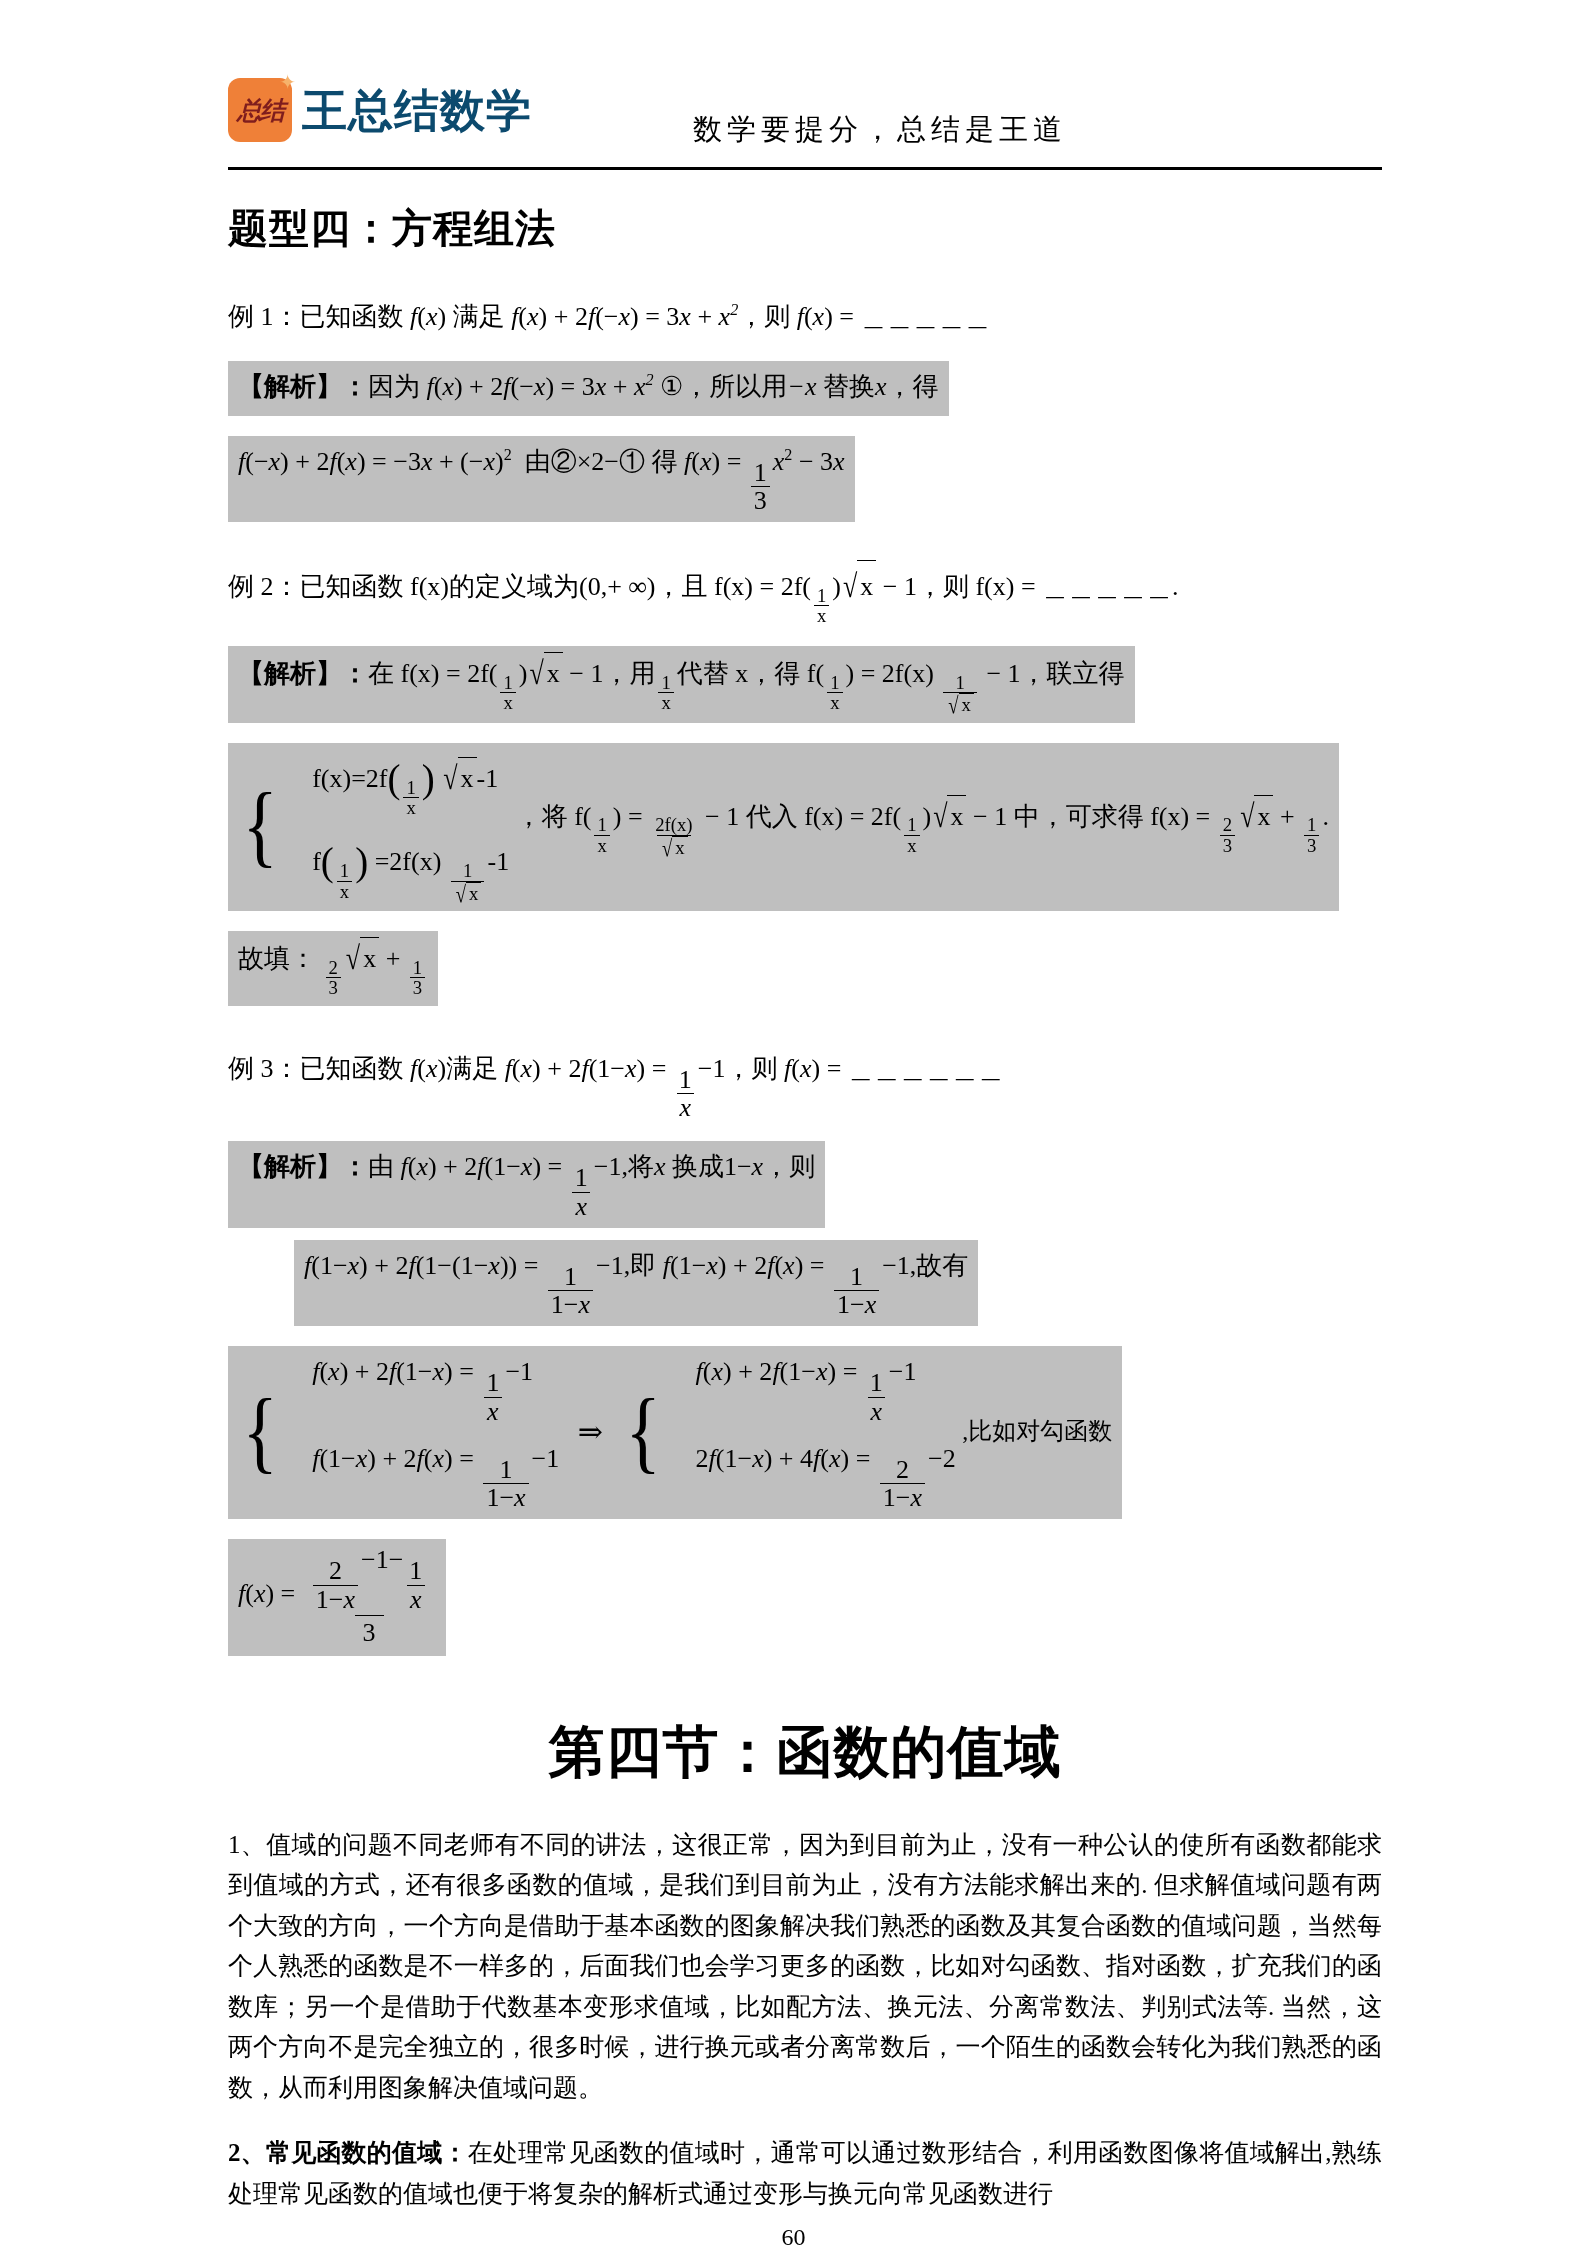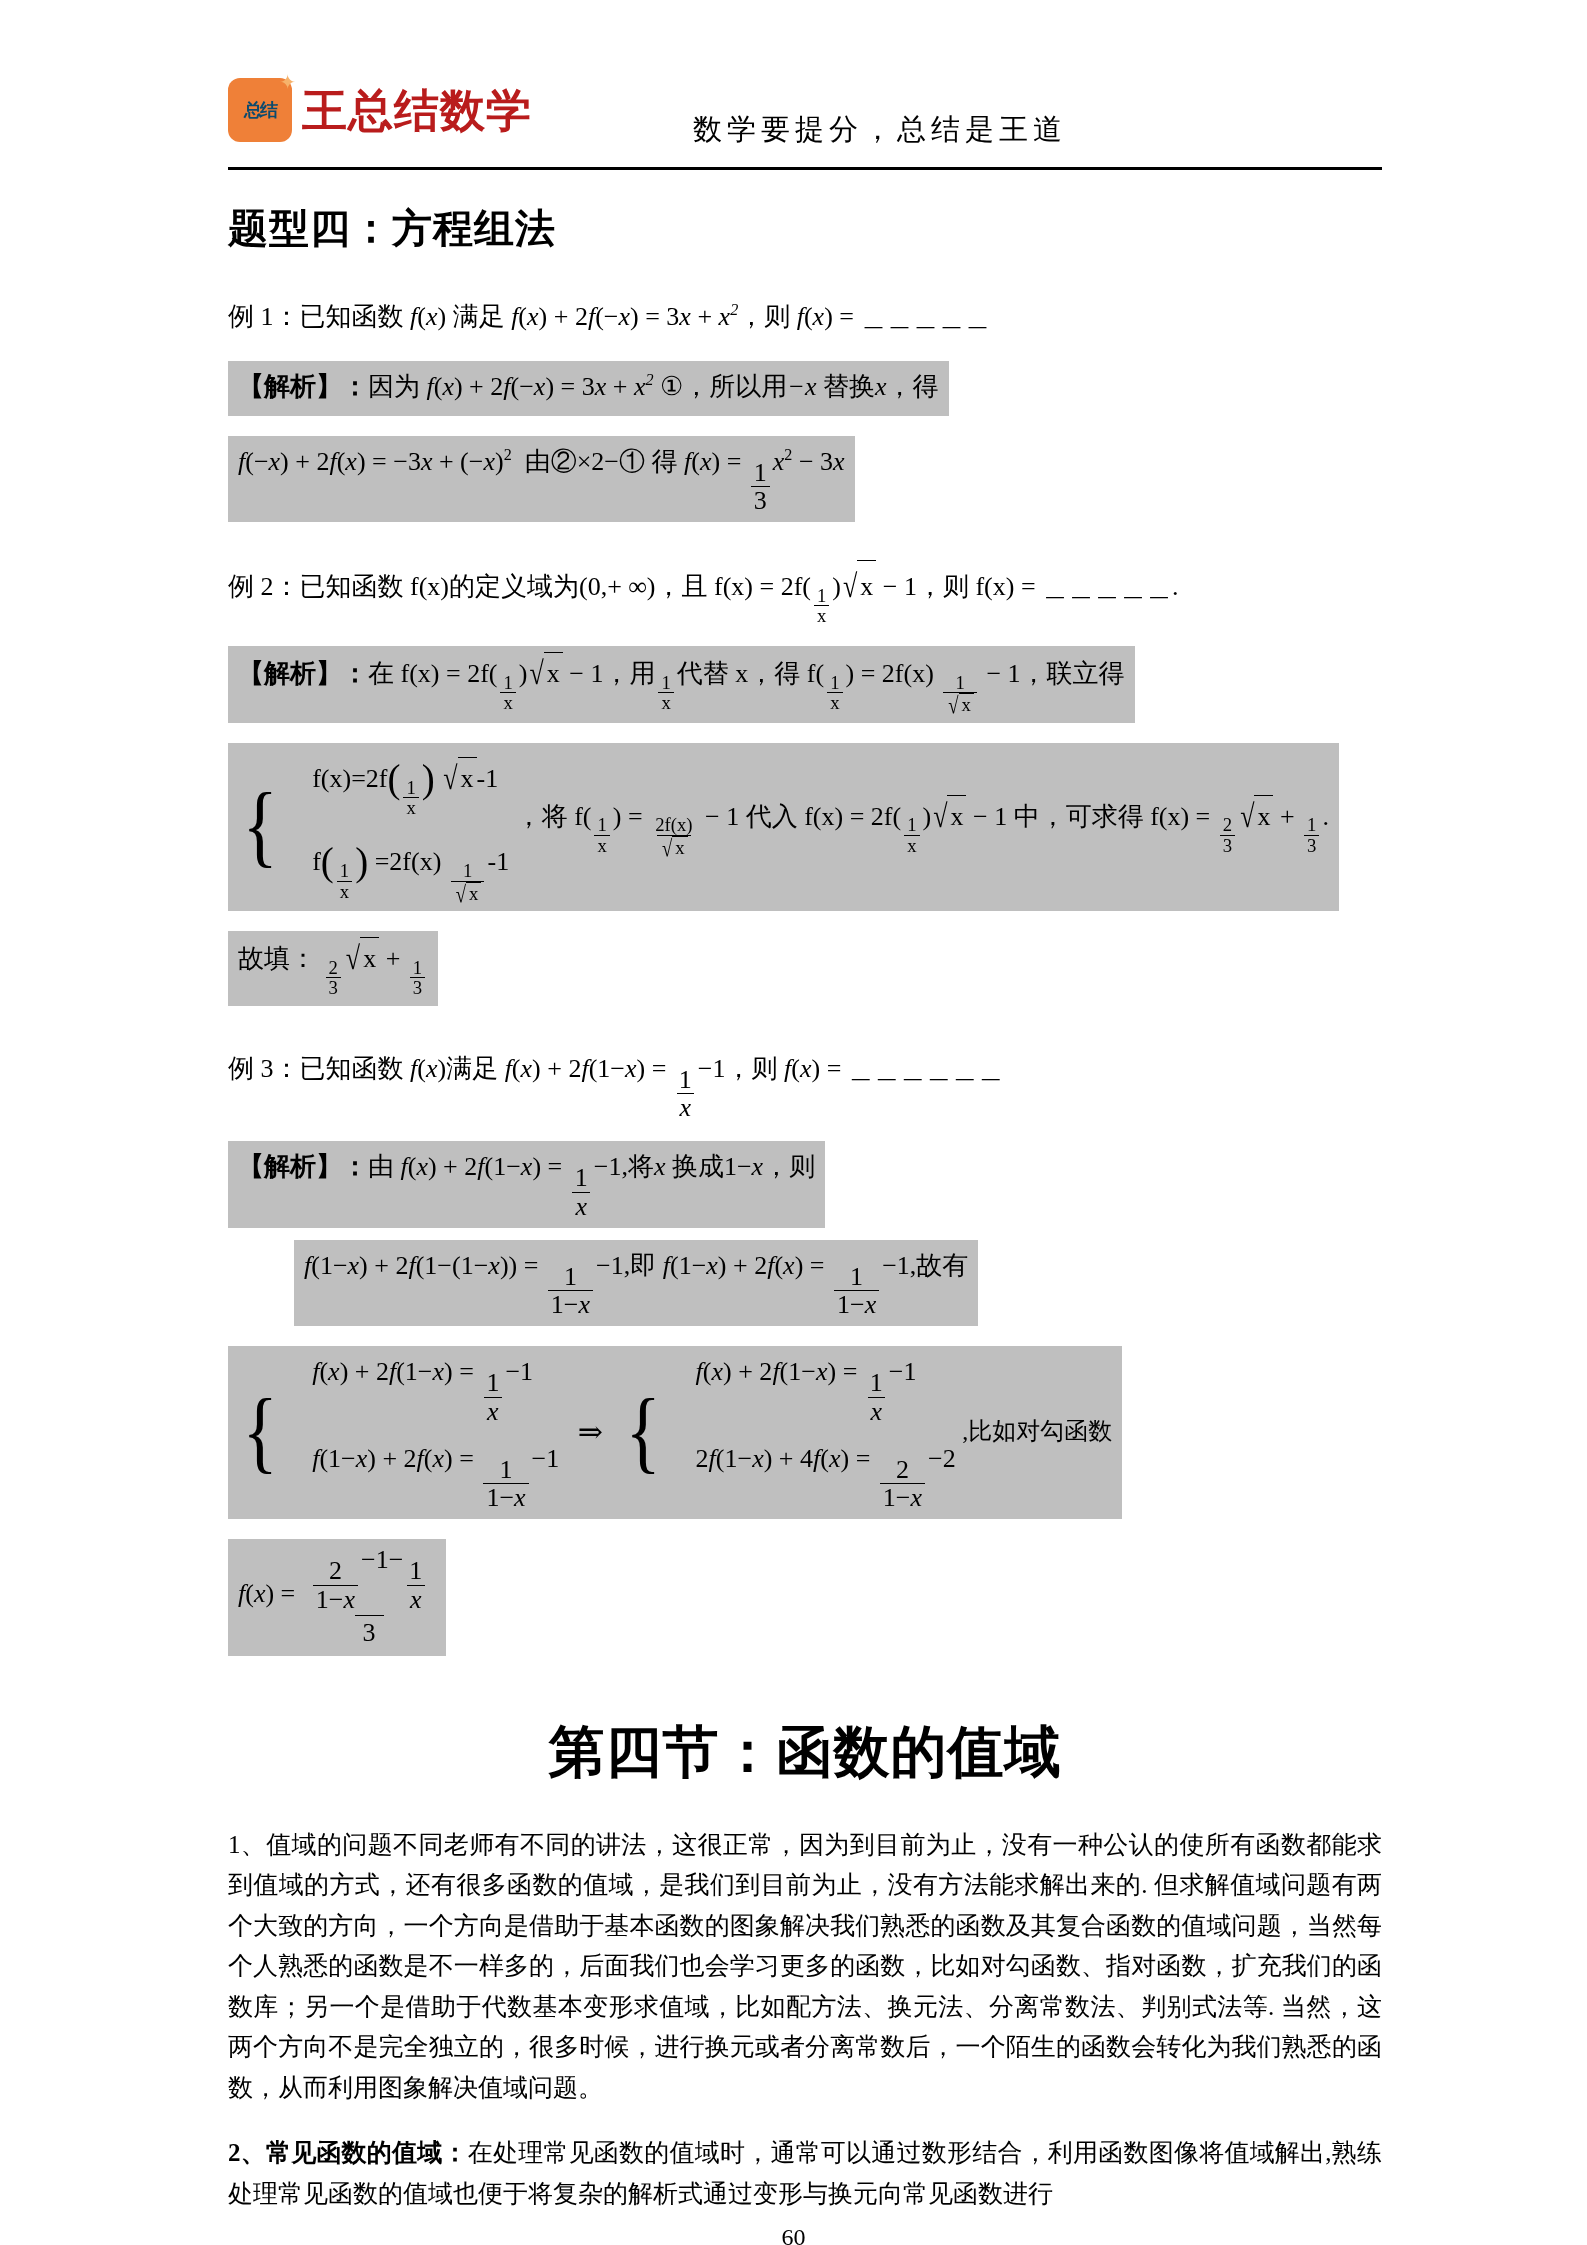--- a/index.html
+++ b/index.html
@@ -33,36 +33,37 @@
     gap: 10px;
   }
   .brand-badge {
     width: 64px; height: 64px;
     background: #ef8038;
     border-radius: 12px;
     position: relative;
     display: flex; align-items: center; justify-content: center;
   }
   .brand-badge .badge-text {
-    color: #0c4a6e;
+    color: #7f1d1d;
     font-family: "Liberation Sans", sans-serif;
     font-weight: 700;
-    font-size: 18px;
+    font-size: 25px;
     letter-spacing: -2px;
     line-height: 1;
+    font-style: italic;
   }
   .brand-badge .spark {
     position: absolute;
     right: -4px; top: -6px;
     color: #f6b26b;
     font-size: 20px;
     line-height: 1;
   }
   .brand-name {
-    color: #b91c1c;
+    color: #0c4a6e;
     font-family: "Liberation Sans", sans-serif;
     font-weight: 700;
     font-size: 45px;
     letter-spacing: 1px;
     line-height: 1;
     white-space: nowrap;
   }
   .tagline {
     position: absolute;
     left: 465px; top: 32px;

